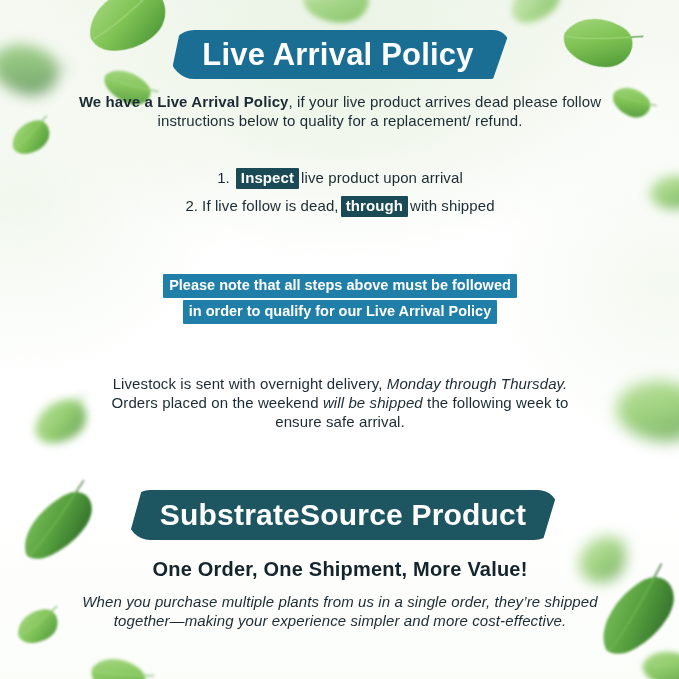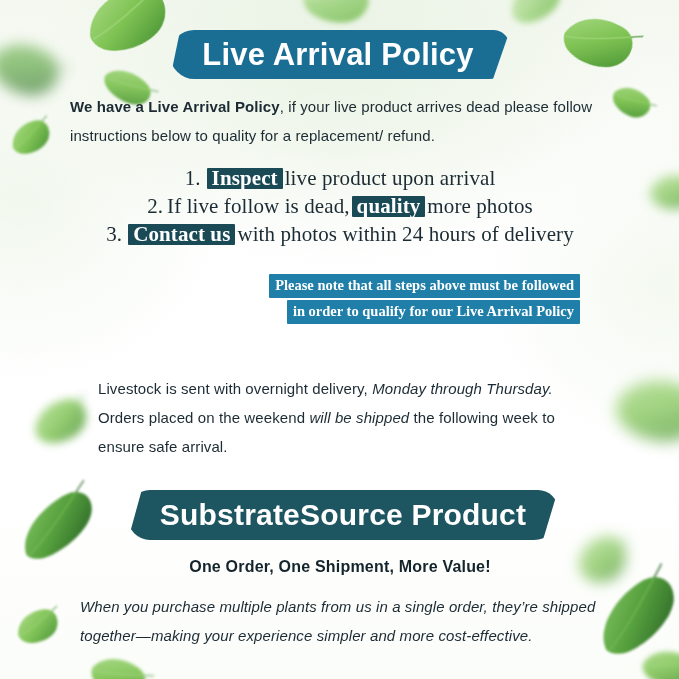--- a/index.html
+++ b/index.html
@@ -78,81 +78,79 @@
     height: 50px;
     background: #1d5560;
     font-size: 30px;
     border-radius: 22px 20px 24px 22px;
     clip-path: polygon(3.2% 0%, 100% 0%, 96.5% 100%, 0% 100%);
     align-items: center;
   }
 
   .para {
     position: absolute;
-    text-align: left;
+    text-align: center;
     color: #1c2b33;
     font-size: 15px;
-    line-height: 29px;
+    line-height: 19px;
     letter-spacing: 0.1px;
   }
   .para b { font-weight: 700; }
   .para i { font-style: italic; }
 
   #intro-para  { left: 70px; top: 92px;  width: 540px; }
-  #ship-para   { left: 98px; top: 374px; width: 500px; }
+  #ship-para   { left: 90px; top: 374px; width: 500px; }
   #value-para  { left: 80px; top: 592px; width: 520px; font-style: italic; }
 
   #value-heading {
     position: absolute;
     left: 80px;
     top: 558px;
     width: 520px;
     text-align: center;
     color: #14242c;
-    font-size: 16px;
+    font-size: 20px;
     font-weight: 700;
     letter-spacing: 0.2px;
   }
 
   
   #steps {
     position: absolute;
     left: 100px;
     top: 164px;
     width: 480px;
   }
   .step {
     text-align: center;
     color: #1c2b33;
-    font-size: 21px;
+    font-size: 15px;
     line-height: 28px;
     white-space: nowrap;
     letter-spacing: 0.1px;
-    font-family: Liberation Serif, serif;
   }
   .step .num { margin-right: 4px; }
   .chip {
     display: inline-block;
     background: #1a4a55;
     color: #ffffff;
     font-weight: 700;
     padding: 1px 5px 2px 5px;
     border-radius: 1px;
     margin: 0 2px;
     line-height: 18px;
   }
 
   
   #note {
     position: absolute;
     left: 100px;
     top: 274px;
     width: 480px;
-    text-align: right;
-    font-family: Liberation Serif, serif;
+    text-align: center;
   }
   .note-line {
     display: inline-block;
     background: #1f7fa8;
     color: #ffffff;
     font-weight: 700;
     font-size: 14.5px;
     line-height: 19px;
     padding: 2px 6px 3px 6px;
     border-radius: 1px;
@@ -416,26 +414,23 @@
       <b>We have a Live Arrival Policy</b><span>, if your live product arrives dead please follow instructions below to quality for a replacement/ refund.</span>
     </div>
 
     <div id="steps">
 
       <div class="step">
         <span class="num">1.</span><span class="chip">Inspect</span><span>live product upon arrival</span>
       </div>
 
       <div class="step">
-        <span class="num">2.</span><span>If live follow is dead,</span><span class="chip">quality</span><span>more photos</span>
-      </div>
-
-      <div class="step">
-        <span class="num">3.</span><span class="chip">Contact us</span><span>with photos within 24 hours of delivery</span>
-      </div>
+        <span class="num">2.</span><span>If live follow is dead,</span><span class="chip">through</span><span>with shipped</span>
+      </div>
+
 
     </div>
 
     <div id="note">
       <div>
         <span class="note-line">Please note that all steps above must be followed</span>
       </div>
       <div id="note-line-2-wrap">
         <span class="note-line">in order to qualify for our Live Arrival Policy</span>
       </div>

